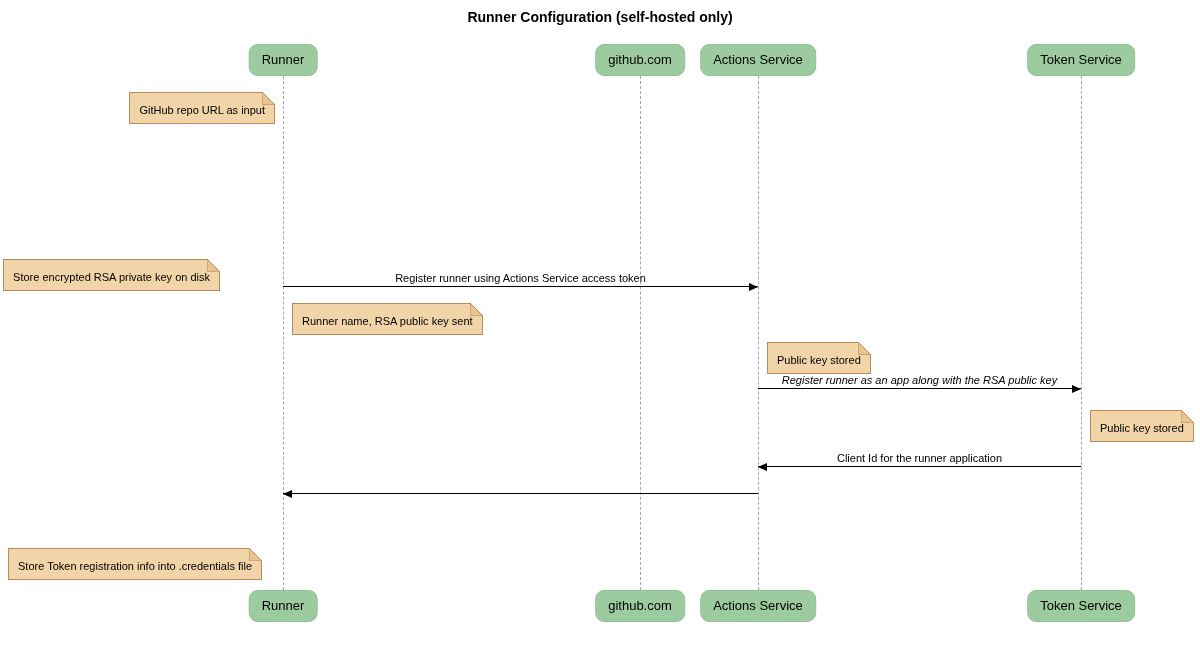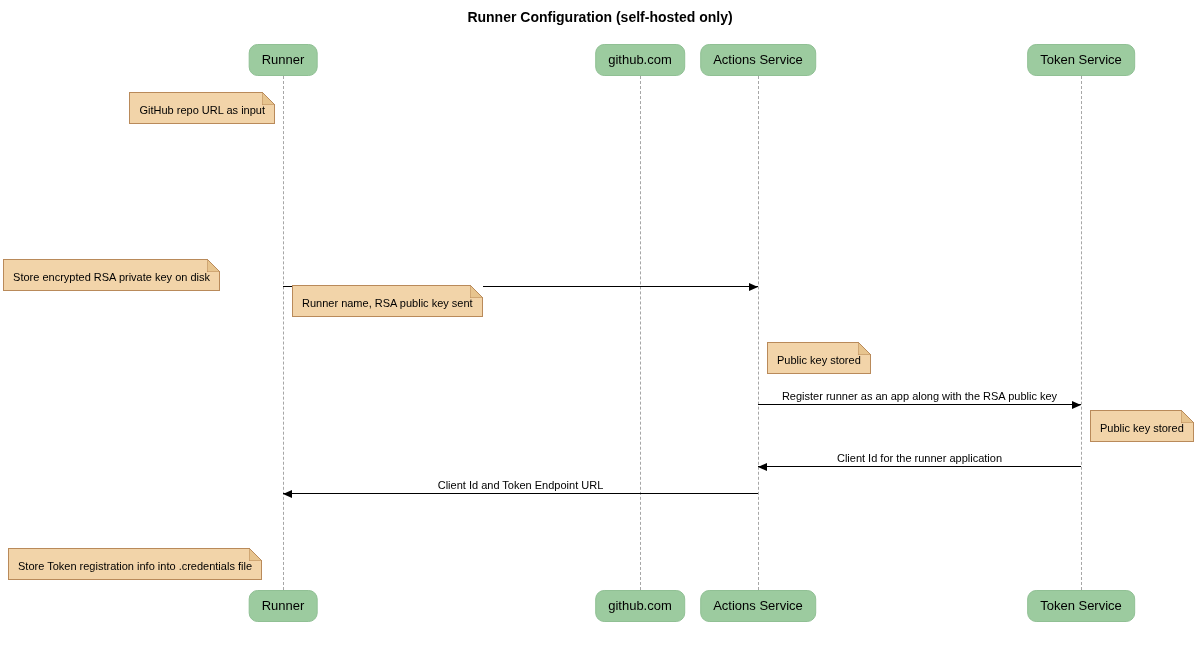--- a/index.html
+++ b/index.html
@@ -57,47 +57,47 @@
     <div class="lifeline" style="left: 1080.5px; top: 76px; height: 514px;"></div>
     <div class="actor" style="left: 283px; top: 44px;">Runner</div>
     <div class="actor" style="left: 640px; top: 44px;">github.com</div>
     <div class="actor" style="left: 758px; top: 44px;">Actions Service</div>
     <div class="actor" style="left: 1081px; top: 44px;">Token Service</div>
     <div class="actor" style="left: 283px; top: 590px;">Runner</div>
     <div class="actor" style="left: 640px; top: 590px;">github.com</div>
     <div class="actor" style="left: 758px; top: 590px;">Actions Service</div>
     <div class="actor" style="left: 1081px; top: 590px;">Token Service</div>
     <div class="msg" style="left: 283px; width: 475px; top: 270px;">
+      <div class="label">Register runner using Actions Service access token</div>
       <div class="line"></div>
       <div class="head right"></div>
     </div>
-    <div class="msg" style="left: 758px; width: 323px; top: 388px;">
+    <div class="msg" style="left: 758px; width: 323px; top: 372px; font-style: italic;">
       <div class="label">Register runner as an app along with the RSA public key</div>
       <div class="line"></div>
       <div class="head right"></div>
     </div>
     <div class="msg" style="left: 758px; width: 323px; top: 450px;">
       <div class="label">Client Id for the runner application</div>
       <div class="line"></div>
       <div class="head left"></div>
     </div>
     <div class="msg" style="left: 283px; width: 475px; top: 477px;">
-      <div class="label">Client Id and Token Endpoint URL</div>
       <div class="line"></div>
       <div class="head left"></div>
     </div>
     <div class="note" style="top: 92px; right: 925px;"><span>GitHub repo URL as input</span><svg width="13" height="13" class="fold">
         <polygon points="0,0 13,0 13,13" fill="#ffffff"></polygon>
         <polygon points="0,0 13,13 0,13" fill="#e7c48e" stroke="#b98a5a" stroke-width="1"></polygon>
       </svg></div>
     <div class="note" style="top: 231px; right: 980px; margin-top: 28px;"><span>Store encrypted RSA private key on disk</span><svg width="13" height="13" class="fold">
         <polygon points="0,0 13,0 13,13" fill="#ffffff"></polygon>
         <polygon points="0,0 13,13 0,13" fill="#e7c48e" stroke="#b98a5a" stroke-width="1"></polygon>
       </svg></div>
-    <div class="note" style="top: 285px; left: 292px; text-align: right;"><span>Runner name, RSA public key sent</span><svg width="13" height="13" class="fold">
+    <div class="note" style="top: 303px; left: 292px; text-align: right;"><span>Runner name, RSA public key sent</span><svg width="13" height="13" class="fold">
         <polygon points="0,0 13,0 13,13" fill="#ffffff"></polygon>
         <polygon points="0,0 13,13 0,13" fill="#e7c48e" stroke="#b98a5a" stroke-width="1"></polygon>
       </svg></div>
     <div class="note" style="top: 342px; left: 767px;"><span>Public key stored</span><svg width="13" height="13" class="fold">
         <polygon points="0,0 13,0 13,13" fill="#ffffff"></polygon>
         <polygon points="0,0 13,13 0,13" fill="#e7c48e" stroke="#b98a5a" stroke-width="1"></polygon>
       </svg></div>
     <div class="note" style="top: 410px; left: 1090px;"><span>Public key stored</span><svg width="13" height="13" class="fold">
         <polygon points="0,0 13,0 13,13" fill="#ffffff"></polygon>
         <polygon points="0,0 13,13 0,13" fill="#e7c48e" stroke="#b98a5a" stroke-width="1"></polygon>

